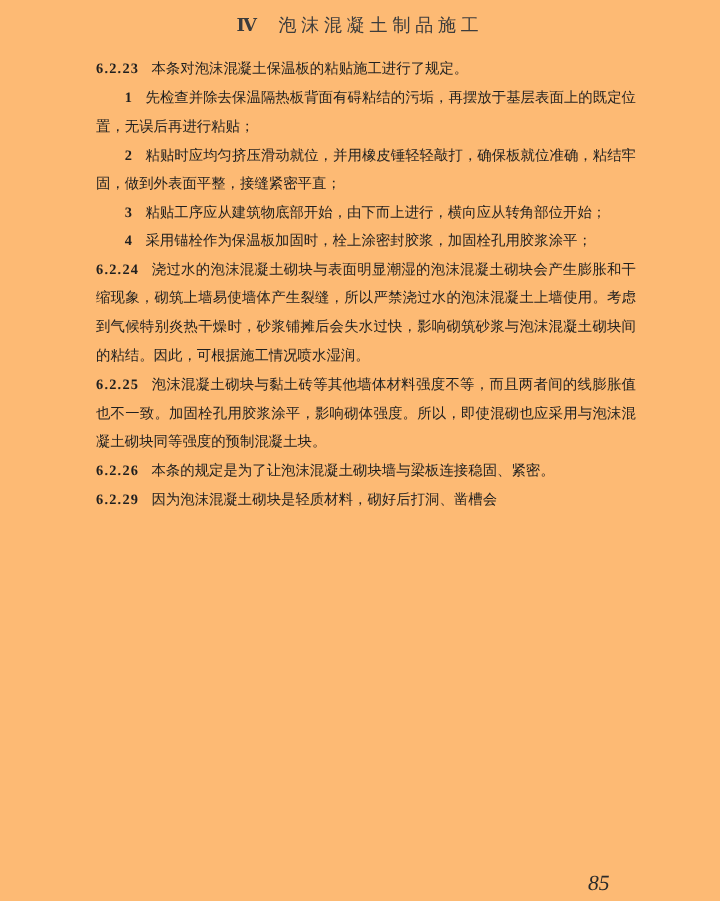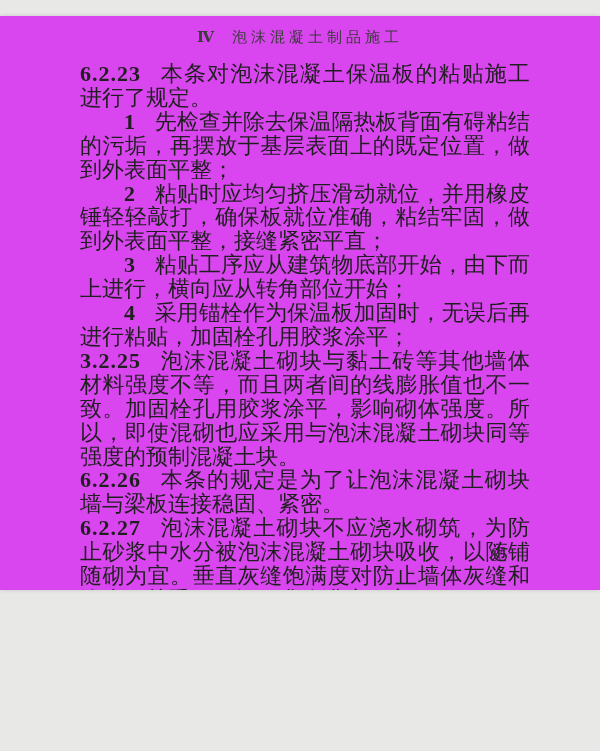--- a/index.html
+++ b/index.html
@@ -3,23 +3,23 @@
 <meta charset="utf-8">
 <style>
   html, body {
     margin: 0;
     padding: 0;
     background: #e8e8e6;
   }
   .page {
     position: relative;
     width: 600px;
-    height: 574px;
-    margin: 16px auto;
-    background: #d946ef;
+    height: 751px;
+    margin: 0 auto;
+    background: #fdba74;
     color: #1f1f1f;
     font-family: "Liberation Serif", "DejaVu Serif", serif;
     overflow: hidden;
     box-shadow: 0 0 4px rgba(0,0,0,.15);
   }
   .running-head {
     position: absolute;
     top: 12px;
     left: 0;
     right: 0;
@@ -35,85 +35,85 @@
     margin-right: 18px;
   }
   .doc-body {
     position: absolute;
     top: 46px;
     left: 80px;
     width: 450px;
   }
   .para {
     margin: 0;
-    font-size: 22px;
+    font-size: 12px;
     line-height: 23.9px;
     text-align: justify;
     text-justify: inter-ideograph;
   }
   .para .num {
     font-weight: bold;
     letter-spacing: 1px;
     margin-right: 0.85em;
   }
   .para.clause {
     text-indent: 2em;
   }
   .page-footer {
     position: absolute;
     right: 92px;
-    bottom: 24px;
+    bottom: 4px;
     font-size: 18px;
     font-style: italic;
     color: #2a2a2a;
   }
 </style>
 </head>
 <body>
 
 <div class="page">
 
   <div class="running-head">
     <span class="numeral">Ⅳ</span><span class="title">泡沫混凝土制品施工</span>
   </div>
 
   <div class="doc-body">
   <p class="para section">
     <span class="num">6.2.23</span><span class="txt">本条对泡沫混凝土保温板的粘贴施工进行了规定。</span>
   </p>
 
   <p class="para clause">
-    <span class="num">1</span><span class="txt">先检查并除去保温隔热板背面有碍粘结的污垢，再摆放于基层表面上的既定位置，做到外表面平整；</span>
+    <span class="num">1</span><span class="txt">先检查并除去保温隔热板背面有碍粘结的污垢，再摆放于基层表面上的既定位置，无误后再进行粘贴；</span>
   </p>
 
   <p class="para clause">
     <span class="num">2</span><span class="txt">粘贴时应均匀挤压滑动就位，并用橡皮锤轻轻敲打，确保板就位准确，粘结牢固，做到外表面平整，接缝紧密平直；</span>
   </p>
 
   <p class="para clause">
     <span class="num">3</span><span class="txt">粘贴工序应从建筑物底部开始，由下而上进行，横向应从转角部位开始；</span>
   </p>
 
   <p class="para clause">
-    <span class="num">4</span><span class="txt">采用锚栓作为保温板加固时，无误后再进行粘贴，加固栓孔用胶浆涂平；</span>
+    <span class="num">4</span><span class="txt">采用锚栓作为保温板加固时，栓上涂密封胶浆，加固栓孔用胶浆涂平；</span>
   </p>
 
 
+  <p class="para section">
+    <span class="num">6.2.24</span><span class="txt">浇过水的泡沫混凝土砌块与表面明显潮湿的泡沫混凝土砌块会产生膨胀和干缩现象，砌筑上墙易使墙体产生裂缝，所以严禁浇过水的泡沫混凝土上墙使用。考虑到气候特别炎热干燥时，砂浆铺摊后会失水过快，影响砌筑砂浆与泡沫混凝土砌块间的粘结。因此，可根据施工情况喷水湿润。</span>
+  </p>
 
   <p class="para section">
-    <span class="num">3.2.25</span><span class="txt">泡沫混凝土砌块与黏土砖等其他墙体材料强度不等，而且两者间的线膨胀值也不一致。加固栓孔用胶浆涂平，影响砌体强度。所以，即使混砌也应采用与泡沫混凝土砌块同等强度的预制混凝土块。</span>
+    <span class="num">6.2.25</span><span class="txt">泡沫混凝土砌块与黏土砖等其他墙体材料强度不等，而且两者间的线膨胀值也不一致。加固栓孔用胶浆涂平，影响砌体强度。所以，即使混砌也应采用与泡沫混凝土砌块同等强度的预制混凝土块。</span>
   </p>
 
   <p class="para section">
     <span class="num">6.2.26</span><span class="txt">本条的规定是为了让泡沫混凝土砌块墙与梁板连接稳固、紧密。</span>
   </p>
 
-  <p class="para section">
-    <span class="num">6.2.27</span><span class="txt">泡沫混凝土砌块不应浇水砌筑，为防止砂浆中水分被泡沫混凝土砌块吸收，以随铺随砌为宜。垂直灰缝饱满度对防止墙体灰缝和渗水至关重要，故要求饱满度不宜低于 90%。</span>
-  </p>
 
 
   <p class="para section">
     <span class="num">6.2.29</span><span class="txt">因为泡沫混凝土砌块是轻质材料，砌好后打洞、凿槽会</span>
   </p>
 </div>
 
   <div class="page-footer">
     <span>85</span>
   </div>

